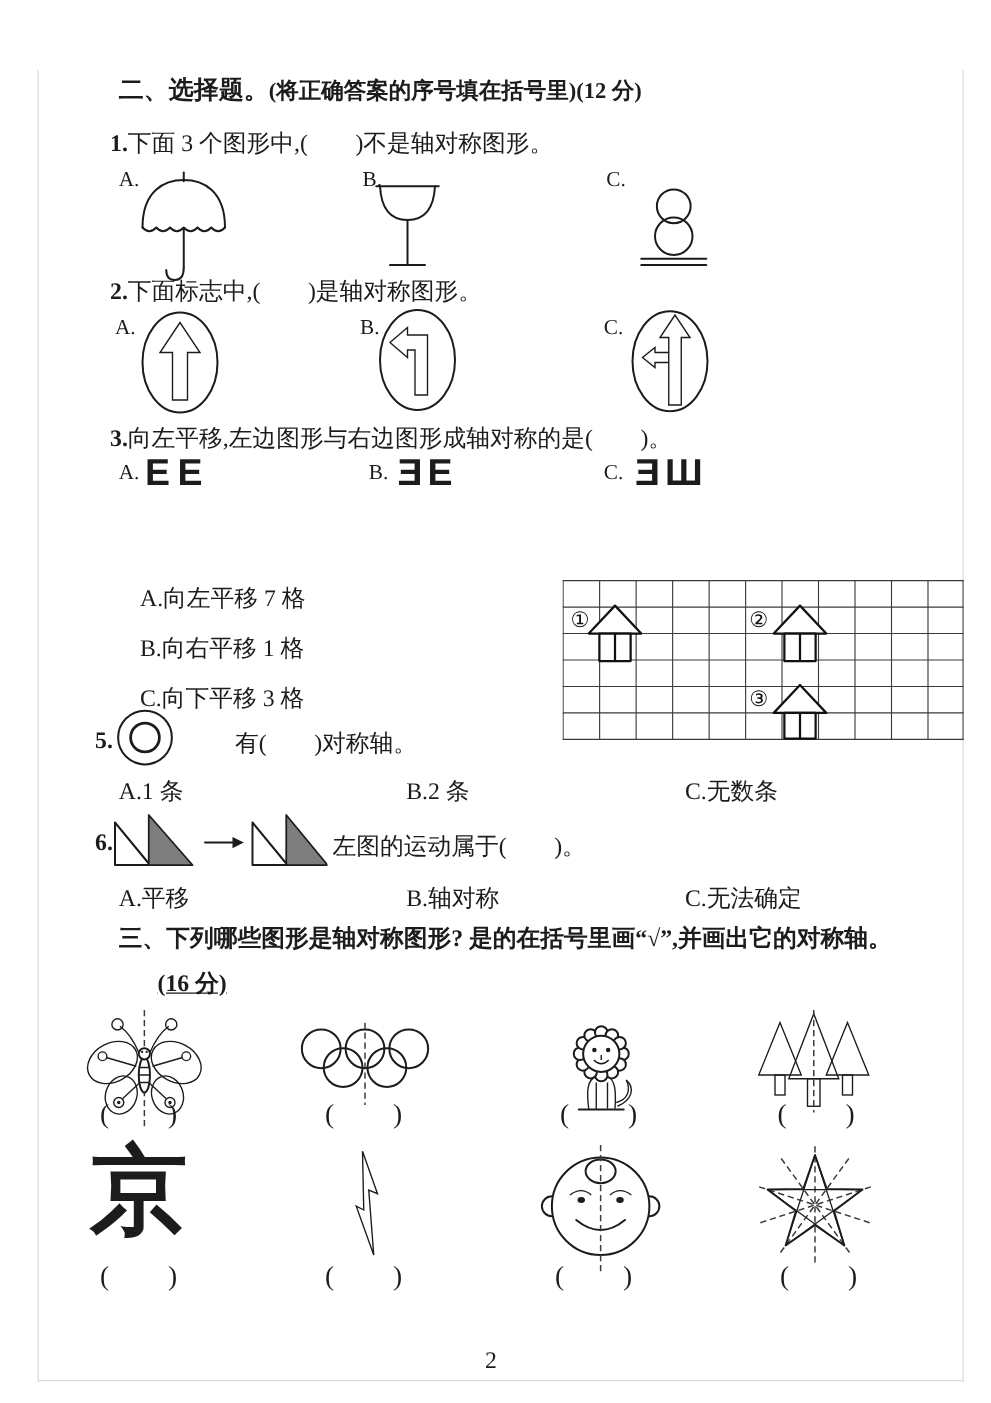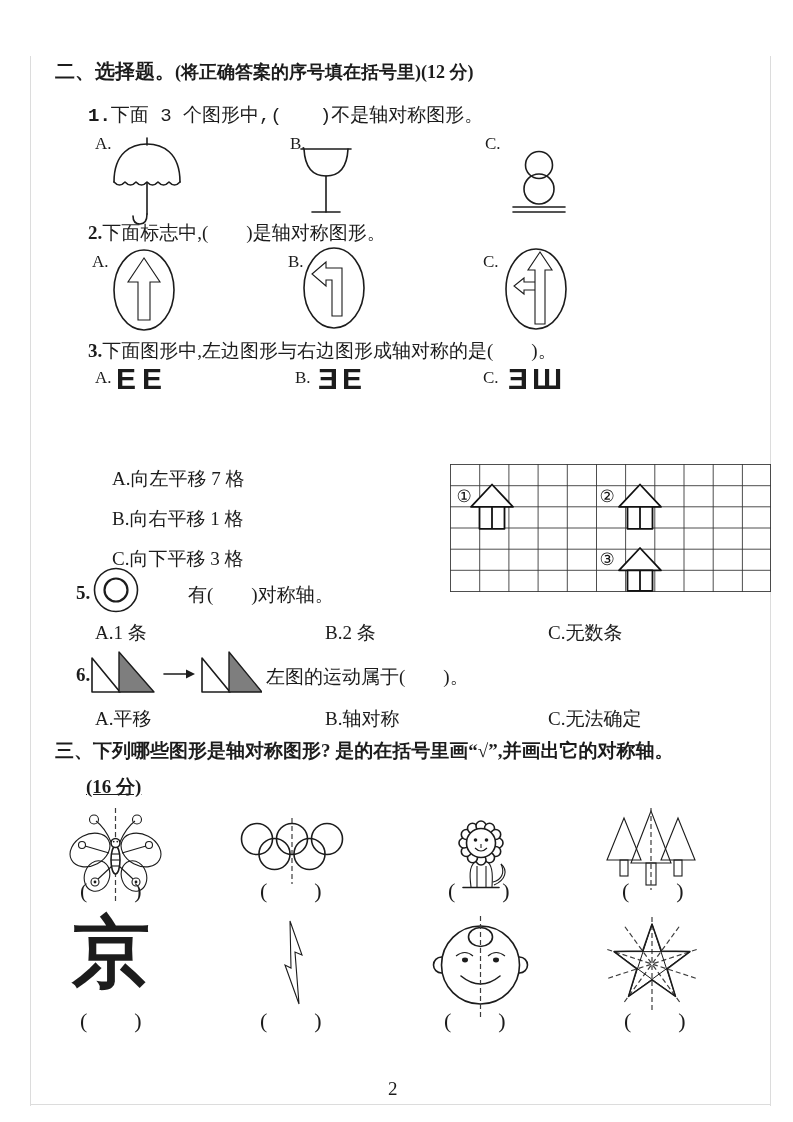--- a/index.html
+++ b/index.html
@@ -1,19 +1,19 @@
 <!DOCTYPE html>
 <html><head>
 <meta charset="utf-8">
 <style>
   html,body{margin:0;padding:0;background:#ffffff;}
   .page{position:relative;width:793px;height:1122px;background:#ffffff;overflow:hidden;
         font-family:"Liberation Serif","DejaVu Serif",serif;color:#1c1c1c;}
   .abs{position:absolute;}
-  .heading{font-size:20px;font-weight:bold;white-space:nowrap;}
+  .heading{font-size:20px;font-weight:bold;white-space:nowrap;margin-left:40px;}
   .note{font-size:18px;}
   .qtext{font-size:19px;white-space:nowrap;}
   .qnum{font-weight:bold;}
   .figlabel{font-size:17px;}
   .opt{font-size:19px;white-space:nowrap;}
   .bigletters{font-size:30px;font-weight:bold;line-height:1;
               font-family:"Liberation Sans","DejaVu Sans",sans-serif;letter-spacing:2px;}
   .bigletters span{display:inline-block;margin:0 2px;}
   .mirror{transform:scaleX(-1);}
   .bracket{font-size:22px;white-space:nowrap;letter-spacing:1px;}
@@ -33,21 +33,21 @@
 <div class="page">
 
   <div class="edge" style="left:30px;top:56px;width:1px;height:1050px;"></div>
   <div class="edge" style="left:770px;top:56px;width:1px;height:1050px;"></div>
   <div class="edge" style="left:30px;top:1104px;width:741px;height:1px;"></div>
 
   <div class="abs heading" style="left:55px;top:58px;">
     <span>二、选择题。</span><span class="note">(将正确答案的序号填在括号里)</span><span class="note">(12 分)</span>
   </div>
 
-  <div class="abs qtext" style="left:88px;top:102px;font-family:Liberation Mono, monospace;">
+  <div class="abs qtext" style="left:88px;top:102px;">
     <span class="qnum">1.</span><span>下面 3 个图形中,(　　)不是轴对称图形。</span>
   </div>
   <div class="abs figlabel" style="left:95px;top:134px;">A.</div>
   <svg class="abs" style="left:108px;top:136px;" width="78" height="92" viewBox="0 0 78 92">
     <line class="ln" x1="39" y1="2" x2="39" y2="9"></line>
     <path class="ln" d="M6,46 C6,16 24,8 39,8 C54,8 72,16 72,46"></path>
     <path class="ln" d="M6,46 Q11.5,52 17,46 Q22.5,52 28,46 Q33.5,52 39,46 Q44.5,52 50,46 Q55.5,52 61,46 Q66.5,52 72,46"></path>
     <line class="ln" x1="39" y1="47" x2="39" y2="78"></line>
     <path class="ln" d="M39,78 Q39,88 32,88 Q25,88 25,80"></path>
   </svg>
@@ -80,21 +80,21 @@
     <path class="thin" d="M10,28 L24,16 L24,22 L40,22 L40,70 L30,70 L30,34 L24,34 L24,40 Z"></path>
   </svg>
   <div class="abs figlabel" style="left:483px;top:252px;">C.</div>
   <svg class="abs" style="left:504px;top:248px;" width="64" height="82" viewBox="0 0 64 82">
     <ellipse class="ln" cx="32" cy="41" rx="30" ry="40"></ellipse>
     <path class="thin" d="M36,4 L24,22 L31,22 L31,76 L41,76 L41,22 L48,22 Z" fill="#ffffff"></path>
     <path class="thin" d="M31,34 L20,34 L20,30 L10,38 L20,46 L20,42 L31,42" fill="#ffffff"></path>
   </svg>
 
   <div class="abs qtext" style="left:88px;top:338px;">
-    <span class="qnum">3.</span><span>下面图形中,左边图形与右边图形成轴对称的是(　　)。</span>
+    <span class="qnum">3.</span><span>向左平移,左边图形与右边图形成轴对称的是(　　)。</span>
   </div>
   <div class="abs figlabel" style="left:95px;top:368px;">A.</div>
   <div class="abs bigletters" style="left:114px;top:364px;">
     <span>E</span><span>E</span>
   </div>
   <div class="abs figlabel" style="left:295px;top:368px;">B.</div>
   <div class="abs bigletters" style="left:314px;top:364px;">
     <span class="mirror">E</span><span>E</span>
   </div>
   <div class="abs figlabel" style="left:483px;top:368px;">C.</div>

